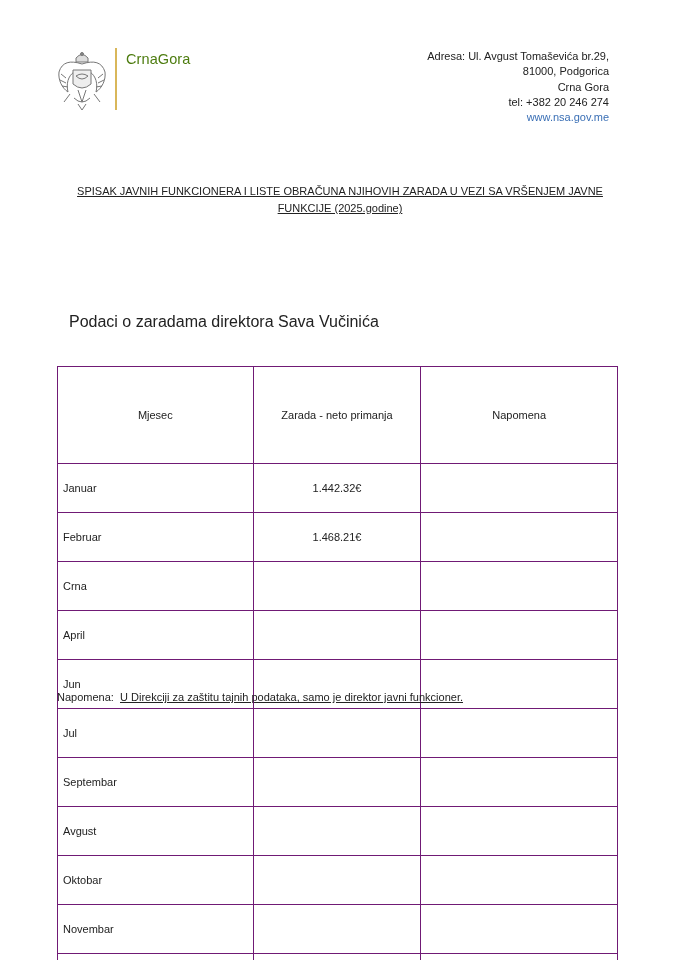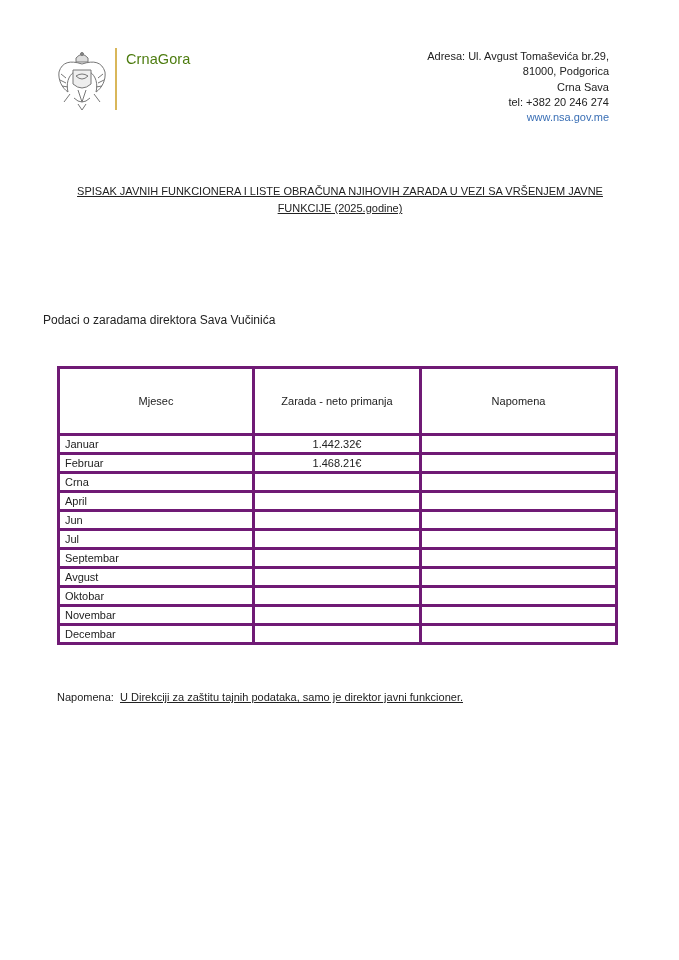--- a/index.html
+++ b/index.html
@@ -11,26 +11,26 @@
     .crest { position: absolute; left: 56px; top: 50px; width: 52px; height: 62px; }
     .divider { position: absolute; left: 115px; top: 48px; width: 2px; height: 62px; background: #d9b75a; }
     .org-name { position: absolute; left: 126px; top: 51px; font-size: 14.5px; color: #4d7c0f; letter-spacing: 0.1px; text-align: right; }
     .org-sub { position: absolute; left: 126px; top: 75px; font-size: 14.5px; color: #222; }
     .contact { position: absolute; right: 70px; top: 49px; text-align: right; font-size: 11px; line-height: 15.3px; color: #222; }
     .contact .web { color: #3a6fb5; }
     .title {
       position: absolute; left: 60px; top: 183px; width: 560px; text-align: center;
       font-size: 11px; line-height: 17px; color: #222; text-decoration: underline;
     }
-    .subtitle { position: absolute; left: 43px; top: 313px; font-size: 12px; color: #222; }
+    .subtitle { position: absolute; left: 69px; top: 313px; font-size: 16px; color: #222; }
     table.salary {
       position: absolute; left: 57px; top: 366px; width: 561px;
       border-collapse: collapse; font-size: 11px; color: #222;
     }
-    table.salary td, table.salary th { border: 3px solid #701a75; padding: 0 5px; height: 16px; line-height: 16px; }
+    table.salary td, table.salary th { border: 1px solid #701a75; padding: 16px 5px; height: 16px; line-height: 16px; }
     table.salary th { font-weight: normal; height: 64px; text-align: center; }
     table.salary td.amount { text-align: center; }
     col.c1 { width: 196px; } col.c2 { width: 168px; } col.c3 { width: 197px; }
     .note { position: absolute; left: 57px; top: 691px; font-size: 11px; color: #222; }
     .note .u { text-decoration: underline; }
   </style>
 </head>
 <body>
 
 <div class="header">
@@ -48,21 +48,21 @@
       <path d="M18 48 Q26 56 34 48"></path>
       <path d="M14 44 L8 52 M38 44 L44 52"></path>
       <path d="M22 54 L26 60 L30 54"></path>
     </g>
   </svg>
   <div class="divider"></div>
   <div class="org-name">CrnaGora</div>
   <div class="contact">
     <div>Adresa: Ul. Avgust Tomaševića br.29,</div>
     <div>81000, Podgorica</div>
-    <div>Crna Sava</div>
+    <div>Crna Gora</div>
     <div>tel: +382 20 246 274</div>
     <div class="web">www.nsa.gov.me</div>
   </div>
 </div>
 
 <div class="title">
   <div>SPISAK JAVNIH FUNKCIONERA I LISTE OBRAČUNA NJIHOVIH ZARADA U VEZI SA VRŠENJEM JAVNE</div>
   <div>FUNKCIJE (2025.godine)</div>
 </div>
 

